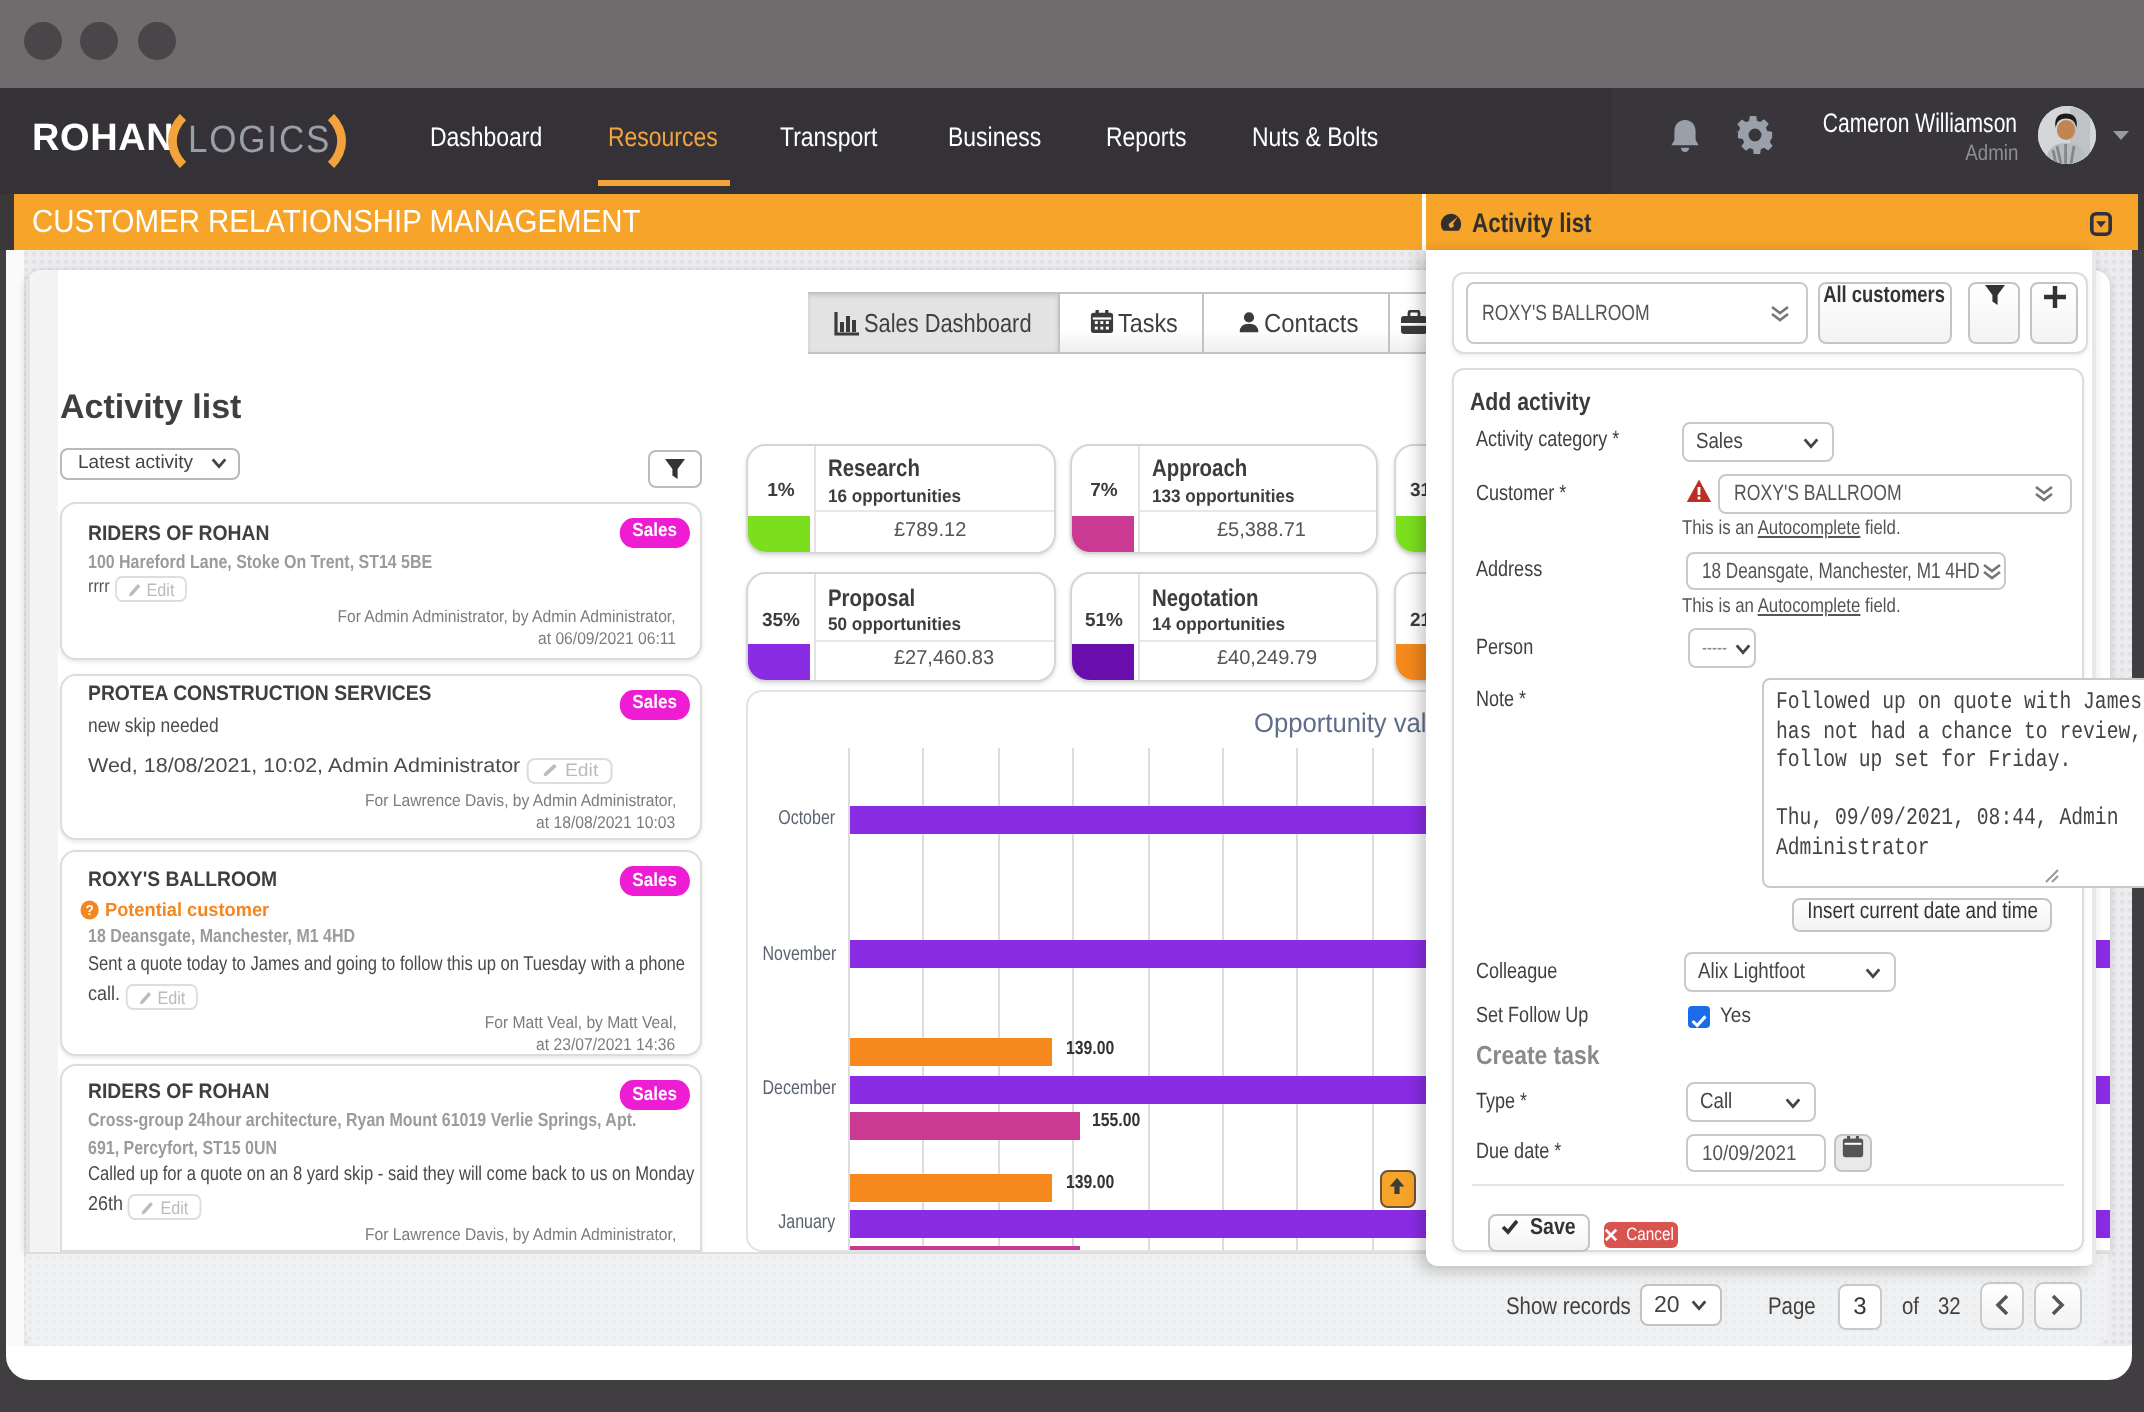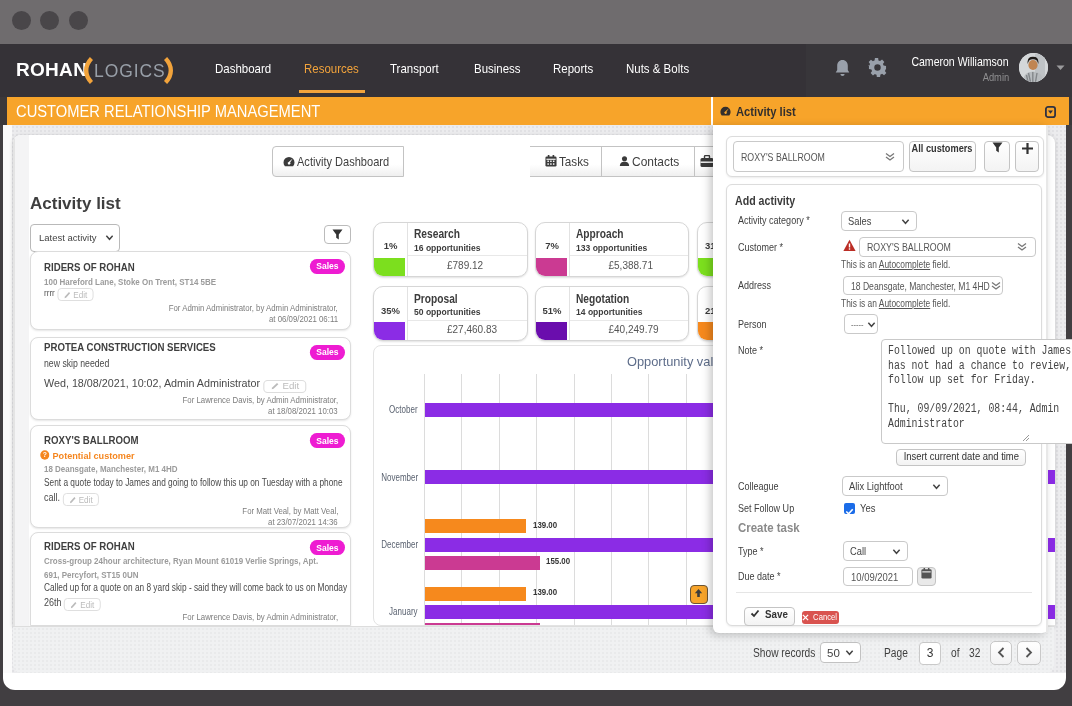--- a/index.html
+++ b/index.html
@@ -149,26 +149,28 @@
   <path d="M3 4.6 L8 4.6 L5.5 7.8 Z" fill="#2f3140"></path>
 </svg>
 
 <div class="abs" id="page-bg"></div>
 <div class="abs" id="page-left-white"></div>
 <div class="abs" id="bottom-white"></div>
 
 <div class="abs" id="mainpanel">
   <div id="gutter"></div>
 
-  <div class="tab first" style="left:259px; width:132px;">
-    <svg class="ti" style="left:9px;" width="14" height="14" viewBox="0 0 14 14">
-        <path d="M7 2 A5.5 5.5 0 0 0 1.5 7.5 A5.5 5.5 0 0 0 2.9 11.2 L11.1 11.2 A5.5 5.5 0 0 0 12.5 7.5 A5.5 5.5 0 0 0 7 2 Z" fill="#3b3b3b"></path>
-        <path d="M6 8.9 A1.3 1.3 0 1 0 8.1 7.4 L10.7 3.6 L6.7 6.9 A1.3 1.3 0 0 0 6 8.9 Z" fill="#fff"></path>
-      </svg>
-    <span class="tt" style="left:23.5px;transform:scaleX(.85);">Activity Dashboard</span>
+  <div class="tab active" style="left:391px; width:126px;">
+    <svg class="ti" style="left:12.5px;" width="13" height="13" viewBox="0 0 13 13">
+        <path d="M1 1 L1 12 L12.5 12" stroke="#3b3b3b" stroke-width="1.6" fill="none"></path>
+        <rect x="3" y="6" width="2" height="5" fill="#3b3b3b"></rect>
+        <rect x="6" y="3" width="2" height="8" fill="#3b3b3b"></rect>
+        <rect x="9" y="5" width="2" height="6" fill="#3b3b3b"></rect>
+      </svg>
+    <span class="tt" style="left:27.5px;transform:scaleX(.84);">Sales Dashboard</span>
     </div>
   <div class="tab" style="left:517px; width:72px;">
     <svg class="ti" style="left:15px;" width="12" height="12" viewBox="0 0 13 13">
         <rect x="0.5" y="1.5" width="12" height="11" rx="1.5" fill="#3b3b3b"></rect>
         <rect x="3" y="0" width="1.8" height="3" fill="#3b3b3b"></rect>
         <rect x="8.2" y="0" width="1.8" height="3" fill="#3b3b3b"></rect>
         <rect x="1.5" y="4" width="10" height="1.2" fill="#fff"></rect>
         <g fill="#fff">
           <rect x="2.6" y="6" width="1.6" height="1.6"></rect>
           <rect x="5.6" y="6" width="1.6" height="1.6"></rect>
@@ -189,21 +191,21 @@
     </div>
   <div class="tab" style="left:682px; width:90px;">
     <svg class="ti" style="left:5px;" width="14" height="13" viewBox="0 0 14 13">
         <rect x="0.5" y="3" width="13" height="9" rx="1.5" fill="#3b3b3b"></rect>
         <rect x="4.5" y="0.5" width="5" height="3.5" rx="1" fill="none" stroke="#3b3b3b" stroke-width="1.4"></rect>
         <rect x="0.5" y="6.5" width="13" height="1.4" fill="#fff"></rect>
       </svg>
     <span class="tt" style="left:21px;transform:scaleX(.9);">Companies</span>
     </div>
 <div class="ln" style="left:17px;top:58.5px;font-size:17px;font-weight:700;color:#3f3f3f;">Activity list</div>
-  <div class="sel" style="left:17px;top:88.5px;width:90px;height:28px;font-size:9.5px;padding:0 5px 0 8px;">
+  <div class="sel" style="left:17px;top:88.5px;width:90px;height:16px;font-size:9.5px;padding:0 5px 0 8px;">
       <span class="txt" style="transform:none;">Latest activity</span>
       <svg class="chev" width="9" height="9" viewBox="0 0 10 10">
         <path d="M1.5 3 L5 7 L8.5 3" stroke="#444" stroke-width="1.6" fill="none"></path>
       </svg>
     </div>
   <div class="abs" style="left:311px;top:89.5px;width:27px;height:19px;border:1px solid #bbb;border-radius:4px;background:#fff;display:flex;align-items:center;justify-content:center;">
       <svg width="11" height="11" viewBox="0 0 11 11">
         <path d="M0.5 0.5 L10.5 0.5 L6.8 5.5 L6.8 10.5 L4.2 8.8 L4.2 5.5 Z" fill="#333"></path>
       </svg>
     </div>
@@ -336,21 +338,21 @@
       <svg width="15" height="15" viewBox="0 0 15 15">
           <path d="M7.5 3 L11.2 7.2 L8.8 7.2 L8.8 11 L6.2 11 L6.2 7.2 L3.8 7.2 Z" fill="#3c3c3c"></path>
         </svg>
     </div>
   </div>
 </div>
 
 <div class="abs" id="footer">
   <div class="lbl" style="left:740px;top:19px;">Show records</div>
   <div class="sel" style="left:807px;top:15px;width:41px;height:21px;font-size:11.5px;border-color:#c2c2c2;">
-      <span class="txt" style="transform:none;">50</span>
+      <span class="txt" style="transform:none;">20</span>
       <svg class="chev" width="9" height="9" viewBox="0 0 10 10">
         <path d="M1.5 3 L5 7 L8.5 3" stroke="#444" stroke-width="1.6" fill="none"></path>
       </svg>
     </div>
   <div class="lbl" style="left:871px;top:19px;">Page</div>
   <div class="abs" style="left:906px;top:14.5px;width:22px;height:23px;border:1px solid #c9c9c9;border-radius:4px;background:#fff;display:flex;align-items:center;justify-content:center;font-size:12px;color:#333;">3</div>
   <div class="lbl" style="left:938px;top:19px;">of</div>
   <div class="lbl" style="left:956px;top:19px;">32</div>
   <div class="pagebtn" style="left:977px;width:22px;">
       <svg width="8" height="11" viewBox="0 0 8 11">

